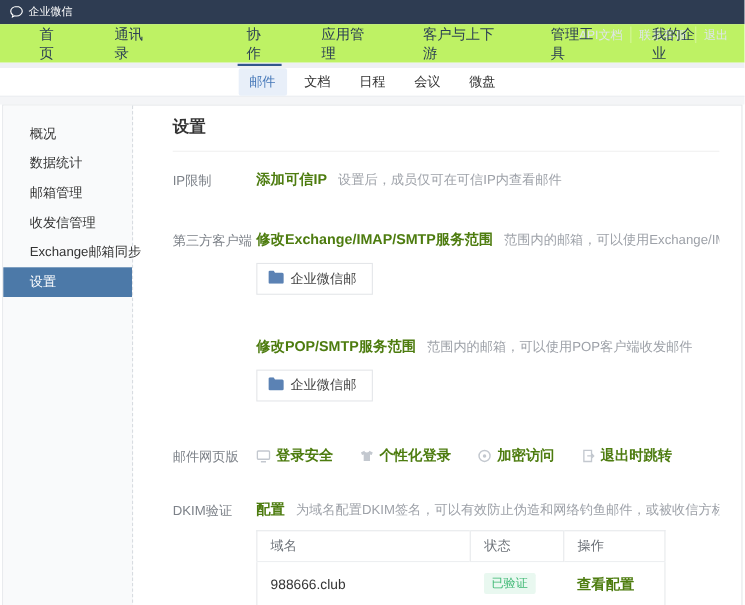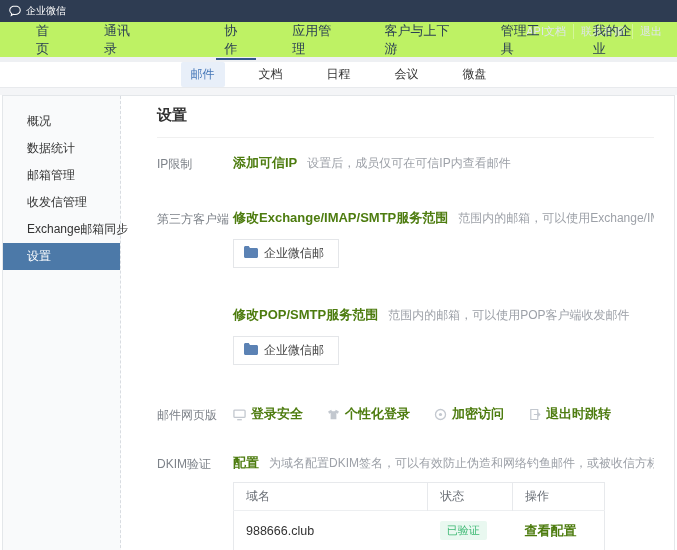--- a/index.html
+++ b/index.html
@@ -20,21 +20,21 @@
              padding-left:28px; }
   .nav-tab { display:flex; align-items:center; padding:0 8px; margin-right:28px;
              font-size:13px; color:#2c4054; cursor:pointer;
              border-bottom:2px solid transparent; }
   .nav-tab.active { border-bottom-color:#33568c;margin-left:40px; }
 
   .gray-strip { height:5px; background:#eef0f3; }
 
   
   .subnav { height:26px; background:#fff; display:flex; justify-content:center;
-            align-items:center; gap:24px; border-bottom:1px solid #e8eaed; }
+            align-items:center; gap:6px; border-bottom:1px solid #e8eaed; }
   .subtab { padding:4px 10px; font-size:12px; color:#333; border-radius:2px; cursor:pointer; }
   .subtab.active { background:#e8eff9; color:#4577b8; }
 
   .gap-strip { height:7px; background:#f4f5f7; }
 
   
   .panel { margin:0 2px; height:469px; border:1px solid #e4e7ea; background:#fff;
            display:flex; }
   .sidebar { width:118px; flex-shrink:0; background:#f9fafb;
              border-right:1px dashed #d8dce1; padding-top:12px; }

